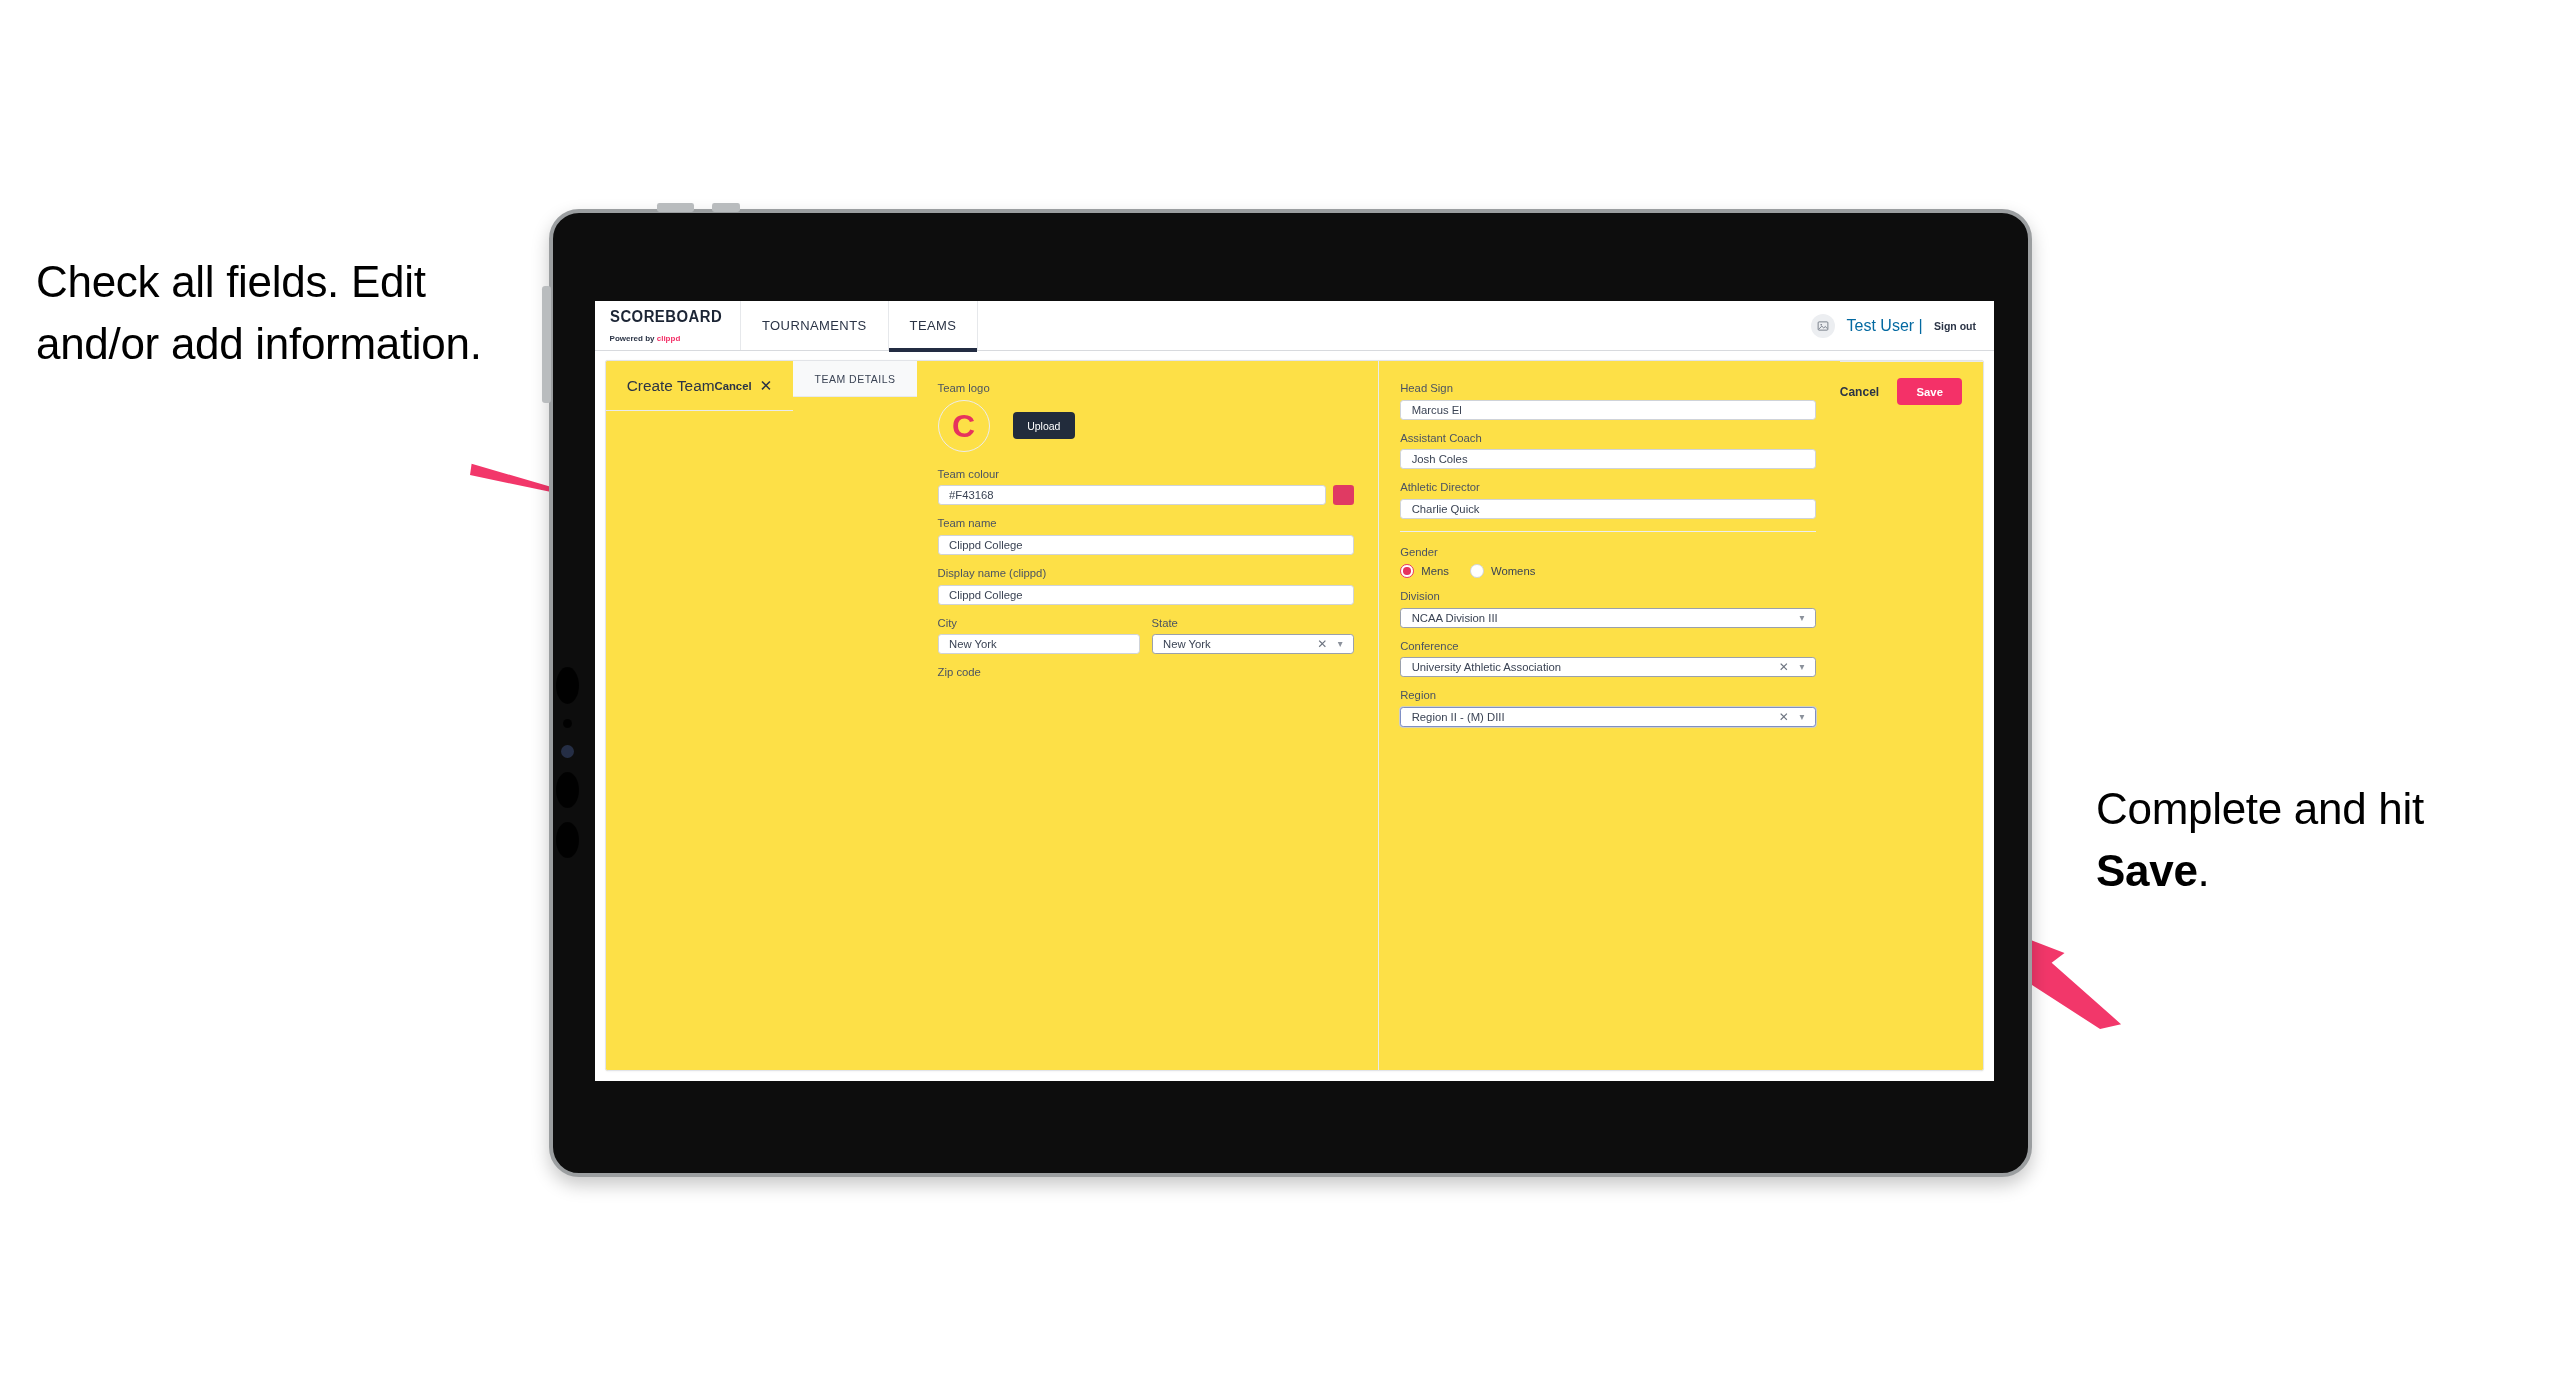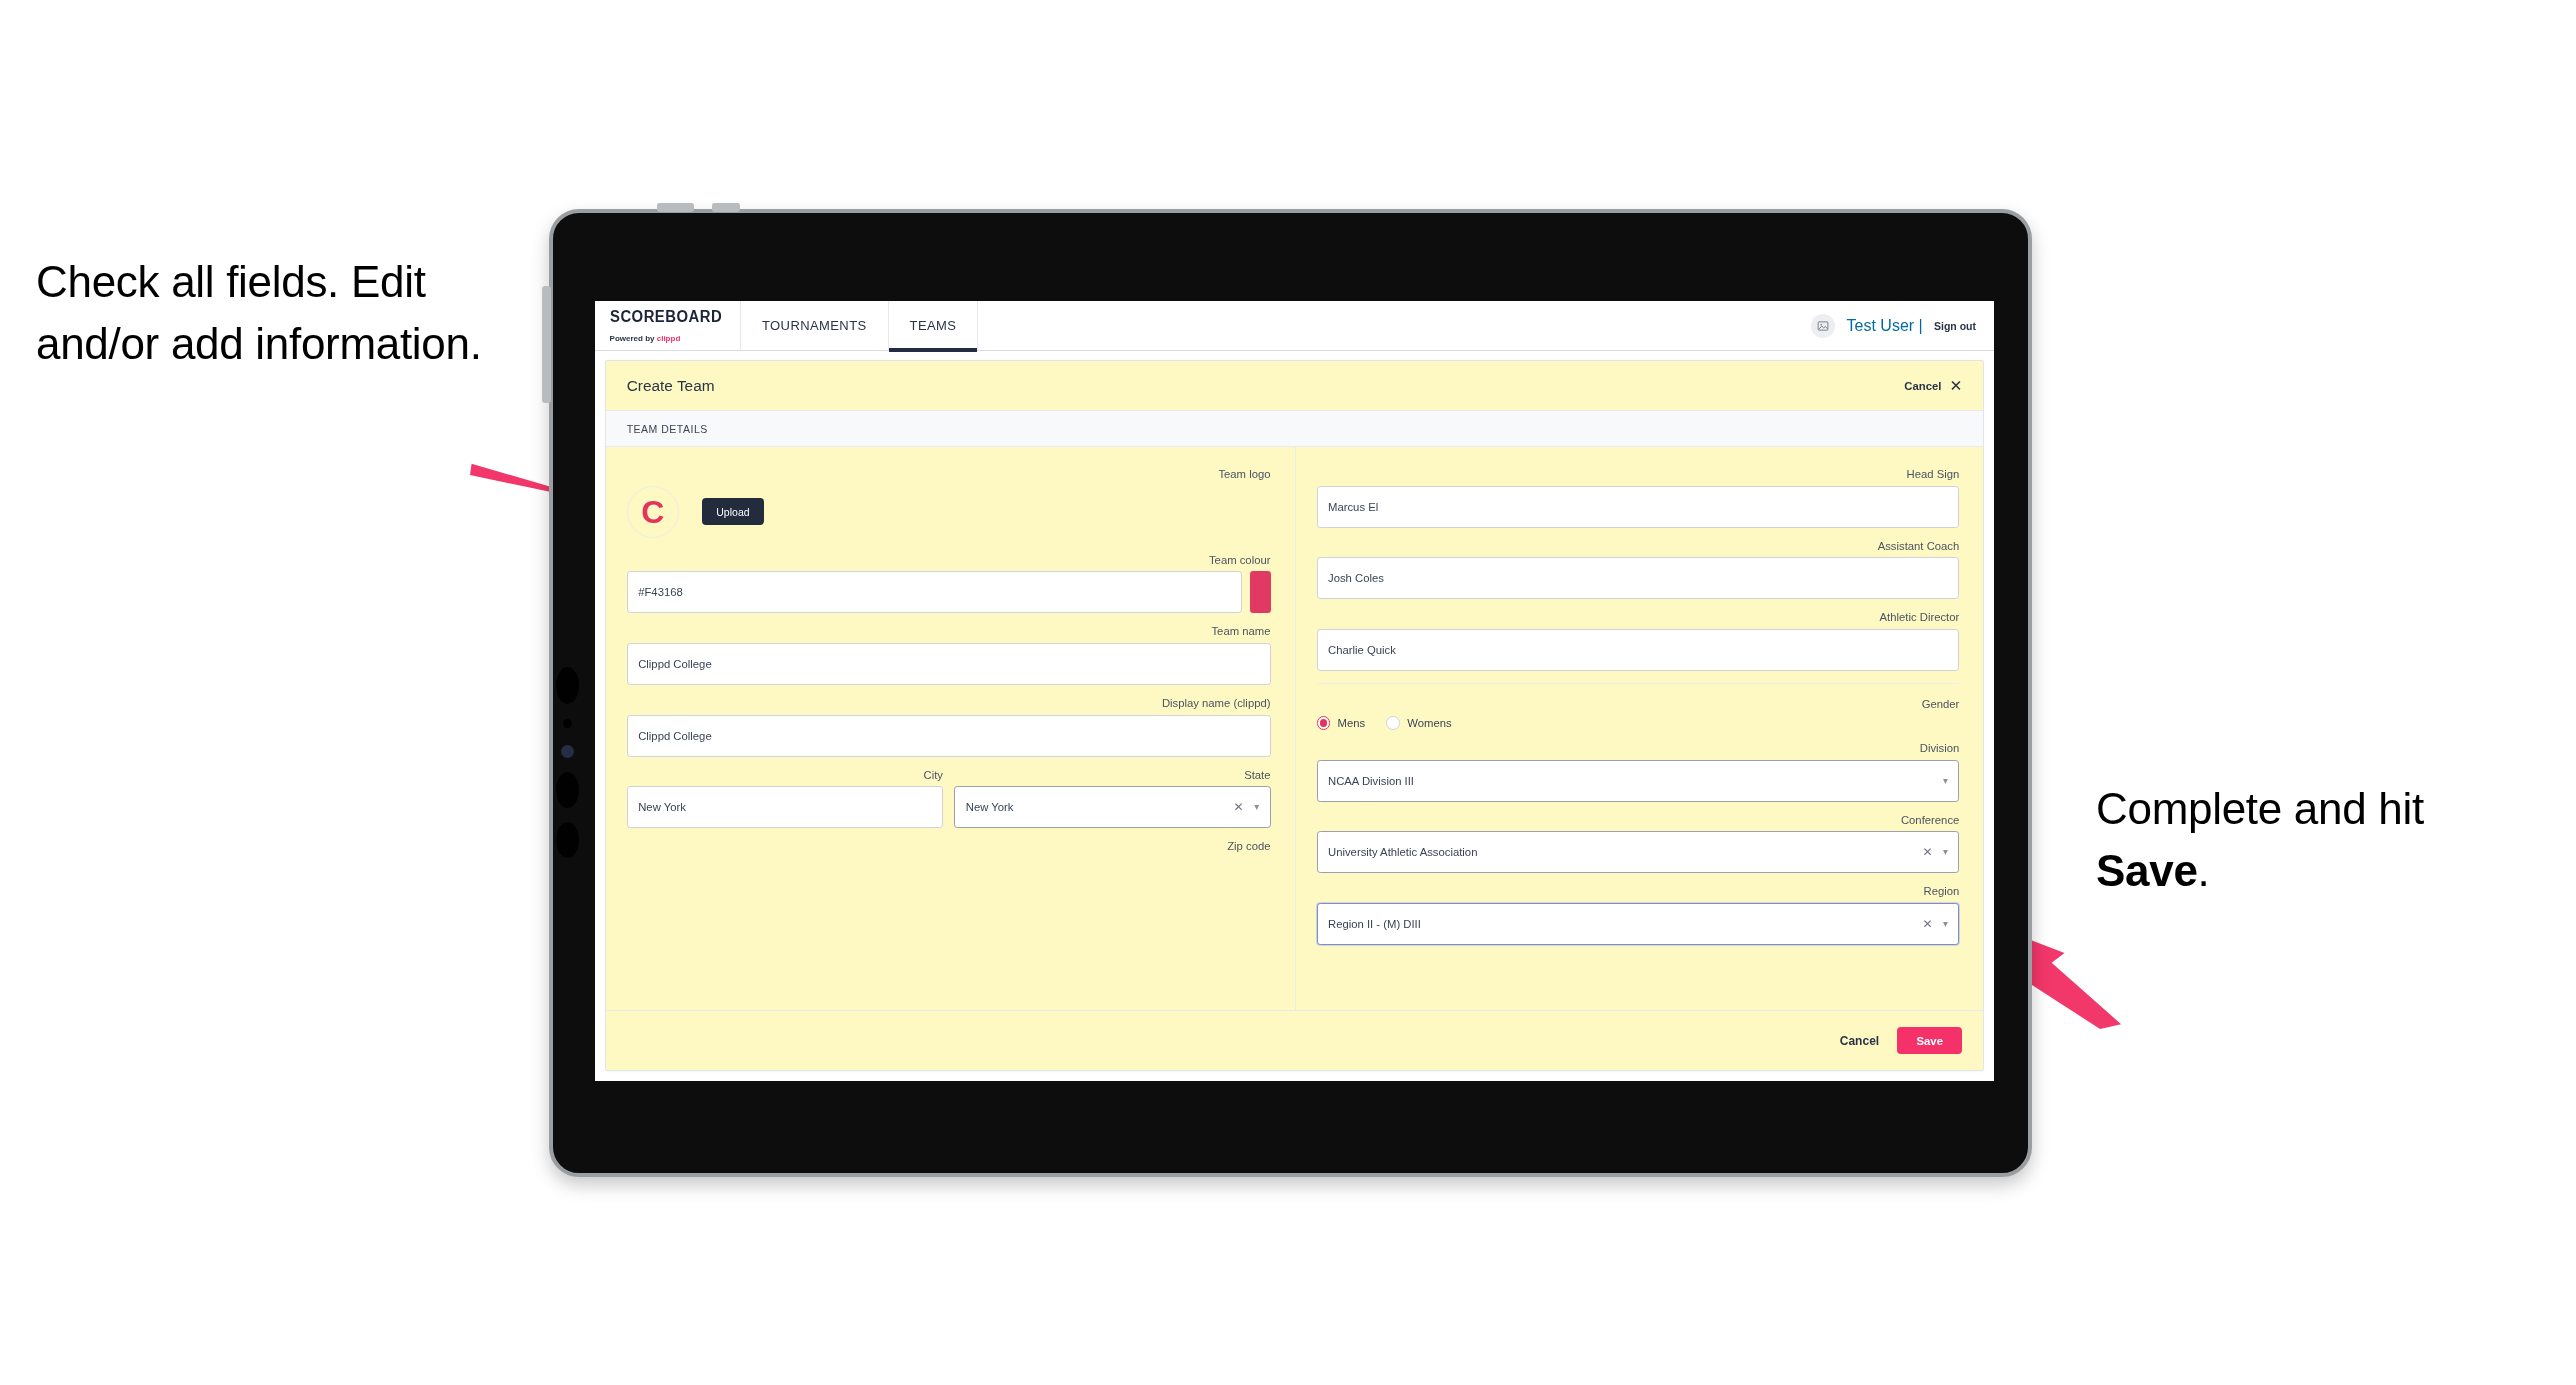--- a/index.html
+++ b/index.html
@@ -115,25 +115,24 @@
     color: #656d7a;
   }
   .nav-user { font-size: 16px; color: #0369a1; text-align: right; }
   .nav-signout { font-size: 10.5px; color: #2b3446; font-weight: 600; cursor: pointer; }
 
   
   .card {
     margin: 9px 9.7px 0 9.7px;
     border: 0.8px solid #e2e4e8;
     border-radius: 2.4px;
-    background: #fef9c3;
+    background: #fde047;
     height: 711px;
-    display: flex; flex-direction: column;
+    display: flex; flex-direction: row;
     box-shadow: 0 0.8px 1.6px rgba(0,0,0,0.04);
-    text-align: right;
   }
   .card-head {
     height: 50px;
     display: flex; align-items: center;
     padding: 0 21px;
     border-bottom: 0.8px solid #e8eaed;
   }
   .card-title { font-size: 15.4px; color: #2b3446; }
   .card-cancel {
     margin-left: auto;
@@ -155,21 +154,21 @@
 
   .cols { display: flex; flex: 1; min-height: 0; }
   .col-left  { width: 50%; padding: 21px 24px 0 21px; }
   .col-right { width: 50%; padding: 21px 24px 0 21px; border-left: 0.8px solid #e8eaed; }
 
   .fld { margin-bottom: 12px; }
   .fld-label {
     font-size: 11.3px; color: #4b5362; margin-bottom: 5.7px; display:block;
   }
   .inp {
-    width: 100%; height: 42px;
+    width: 100%; height: 20px;
     border: 0.8px solid #cfd3d9;
     border-radius: 3.2px;
     background: #fff;
     font-size: 11.3px; color: #3a4354;
     padding: 0 10.5px;
     display: flex; align-items: center;
     font-family: "Liberation Sans", sans-serif;
   }
   .inp.sel { border-color: #9aa0ab; justify-content: space-between; }
   .inp.focus { border-color: #7f8fc4; box-shadow: 0 0 0 0.8px #c3cbe6; }

